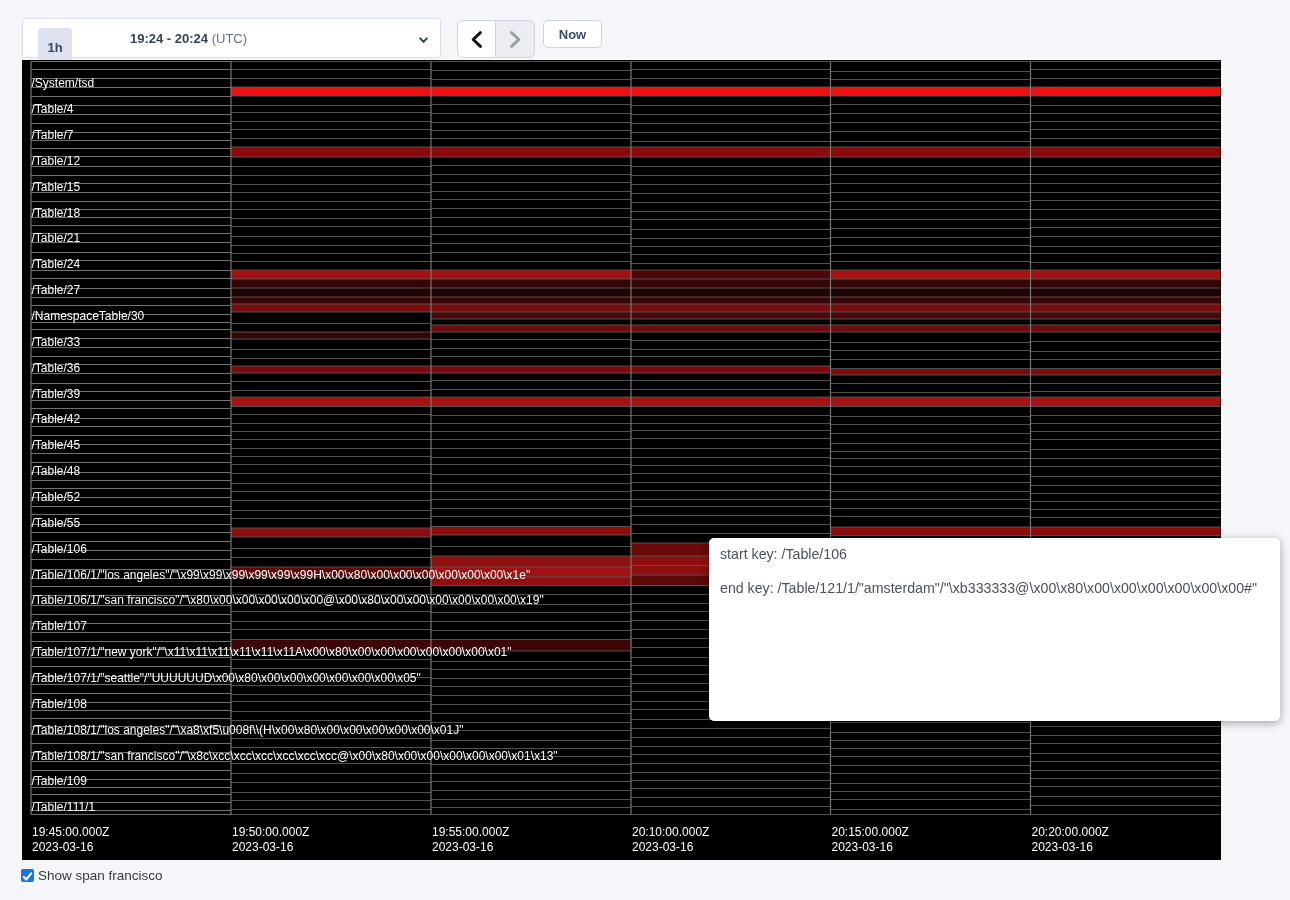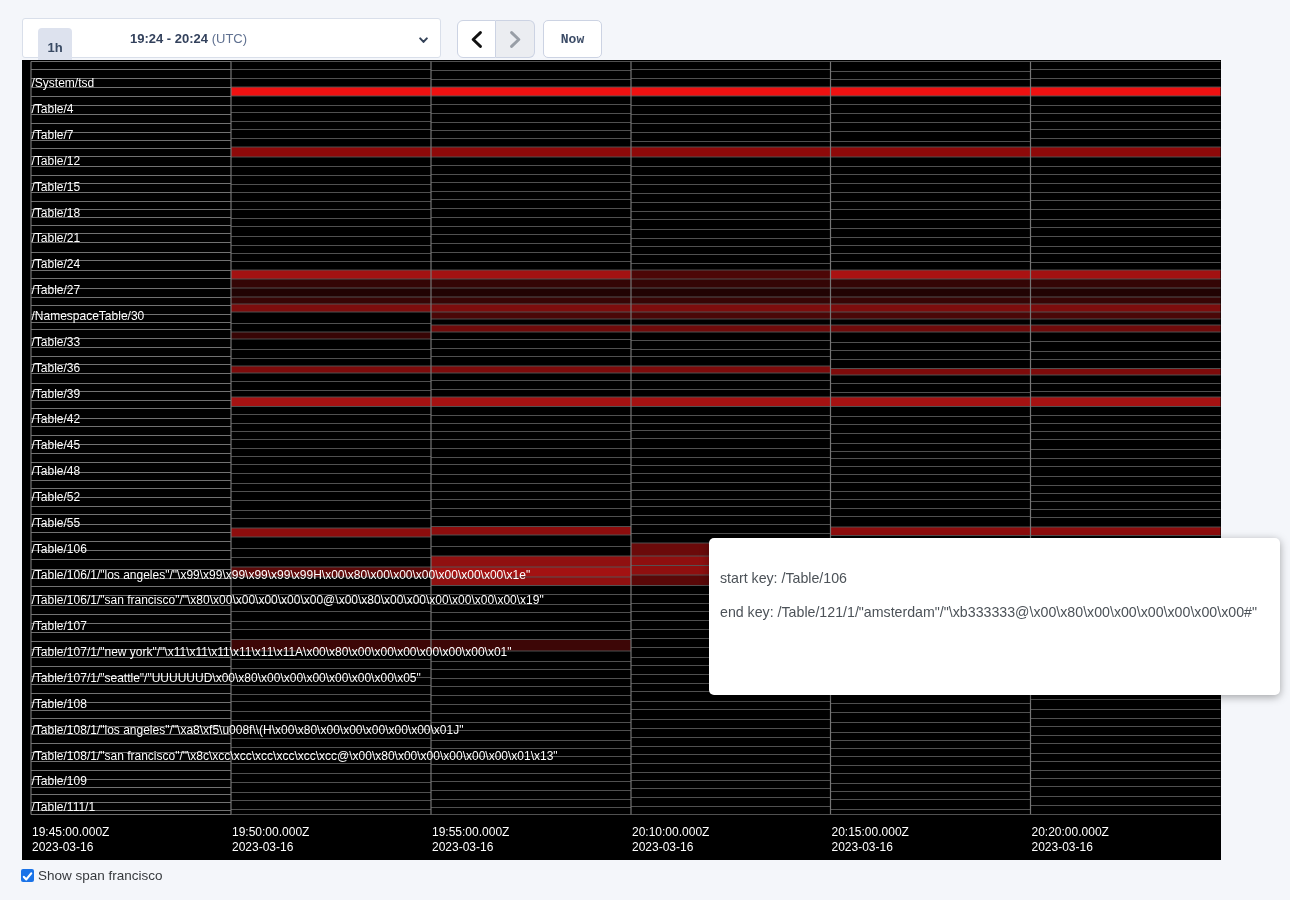--- a/index.html
+++ b/index.html
@@ -4,22 +4,22 @@
 html,body { width:1290px; height:900px; background:#f4f6fa; font-family:"Liberation Sans",sans-serif; position:relative; overflow:hidden; }
 .abs { position:absolute; }
 .dropdown { left:22px; top:18px; width:419px; height:40px; background:#fff; border:1px solid #d9dfea; border-radius:3px; display:flex; align-items:center; }
 .badge1h { position:absolute; left:15px; top:9px; width:34px; height:38px; background:#dde2ee; border-radius:4px; color:#394a63; font-size:13px; font-weight:700; display:flex; align-items:center; justify-content:center; }
 .trange { position:absolute; left:63px; top:12px; font-size:13px; font-weight:700; color:#33415c;margin-left:44px; }
 .trange .utc { font-weight:400; color:#5f7090; }
 .grp { left:457px; top:20px; height:38px; display:flex; }
 .abtn { width:39px; height:38px; border:1px solid #ccd3e3; background:#fff; display:flex; align-items:center; justify-content:center; }
 .abtn.l { border-radius:6px 0 0 6px; }
 .abtn.r { border-radius:0 6px 6px 0; background:#ebedf1; border-left:none; }
-.nowbtn { left:543px; top:20px; width:59px; height:38px; background:#fff; border:1px solid #ccd3e3; border-radius:5px; color:#3b4b66; font-size:13px; font-weight:700; display:flex; align-items:center; justify-content:center;font-family:Liberation Mono, monospace; }
-.tooltip { left:709px; top:538px; width:571px; height:157px; background:#fff; border-radius:5px; box-shadow:0 2px 8px rgba(0,0,0,0.35); color:#4c5258; font-size:14.2px; padding:24px 0 0 11px; line-height:33.5px; }
+.nowbtn { left:543px; top:20px; width:59px; height:28px; background:#fff; border:1px solid #ccd3e3; border-radius:5px; color:#3b4b66; font-size:13px; font-weight:700; display:flex; align-items:center; justify-content:center; }
+.tooltip { left:709px; top:538px; width:571px; height:183px; background:#fff; border-radius:5px; box-shadow:0 2px 8px rgba(0,0,0,0.35); color:#4c5258; font-size:14.2px; padding:0 0 0 11px; line-height:33.5px; }
 .cbrow { left:21px; top:868px; display:flex; align-items:center; }
 .cbox { width:13px; height:13px; background:#1a73e8; border-radius:2px; margin-right:4px; }
 .cbl { font-size:13.5px; color:#36393d; }
 </style></head>
 <body>
 <div class="abs dropdown">
   <div class="badge1h">1h</div>
   <div class="trange">19:24 - 20:24 <span class="utc">(UTC)</span></div>
   <svg style="position:absolute;right:12.5px;top:18px" width="9" height="7" viewBox="0 0 9 7">
       <path d="M1.2 1.4 L4.5 4.9 L7.8 1.4" stroke="#344258" stroke-width="2" fill="none" stroke-linecap="round" stroke-linejoin="round"></path>

